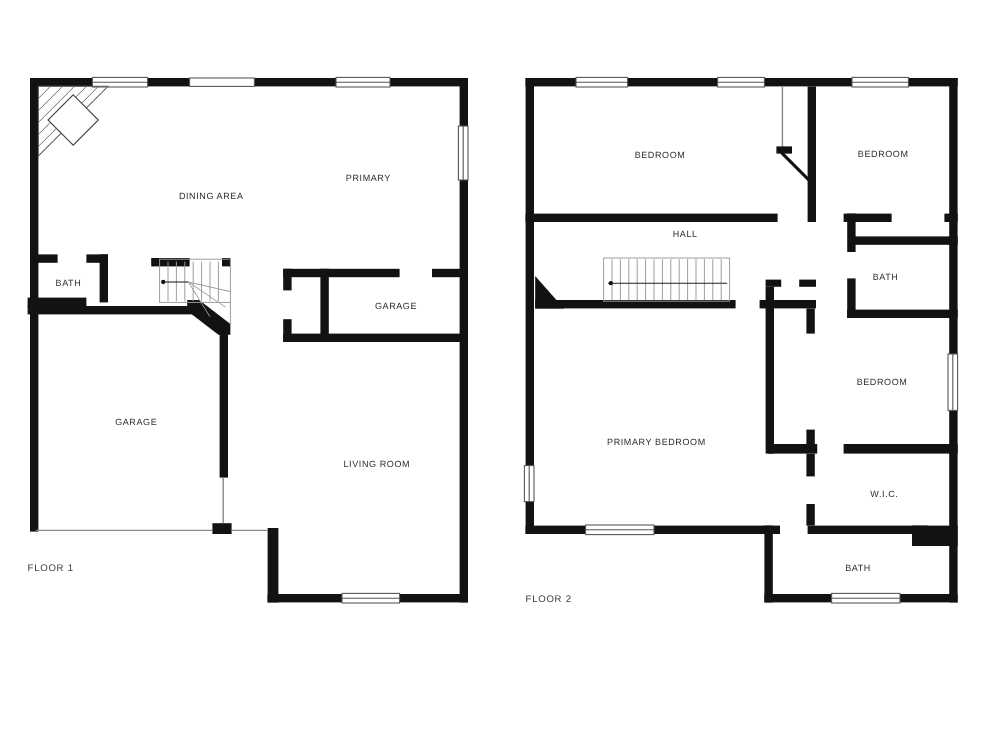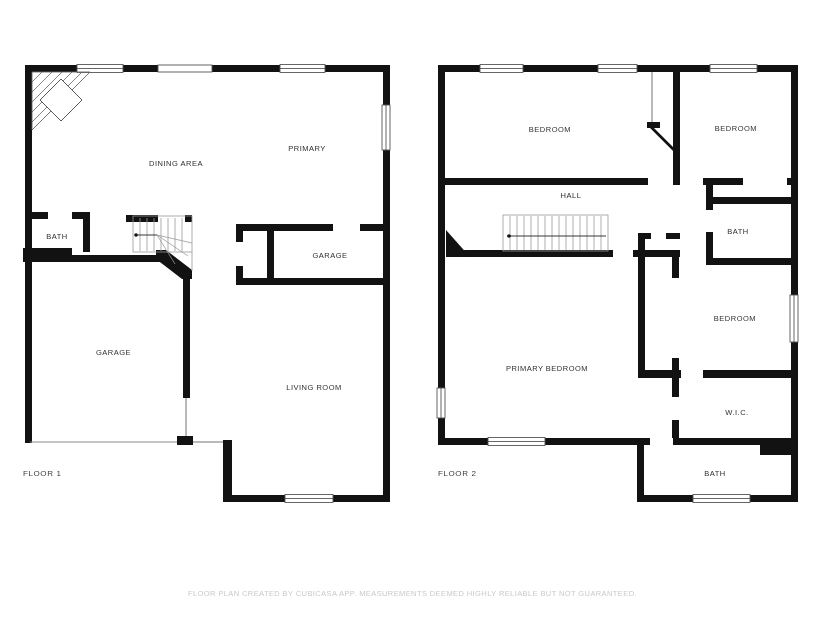--- a/index.html
+++ b/index.html
@@ -257,16 +257,15 @@
   <div class="floor-lbl" style="left:23px; top:473px;">FLOOR 1</div>
 
   <div class="lbl" style="left:550px; top:129px;">BEDROOM</div>
   <div class="lbl" style="left:736px; top:128px;">BEDROOM</div>
   <div class="lbl" style="left:571px; top:195px;">HALL</div>
   <div class="lbl" style="left:738px; top:231px;">BATH</div>
   <div class="lbl" style="left:735px; top:318px;">BEDROOM</div>
   <div class="lbl" style="left:547px; top:368px;">PRIMARY BEDROOM</div>
   <div class="lbl" style="left:737px; top:412px;">W.I.C.</div>
   <div class="lbl" style="left:715px; top:473px;">BATH</div>
-  <div class="floor-lbl" style="left:438px; top:473px;">FLOOR 2</div>
-
-  <div class="disclaimer">FLOOR PLAN CREATED BY CUBICASA APP. MEASUREMENTS DEEMED HIGHLY RELIABLE BUT NOT GUARANTEED.</div>
+  <div class="floor-lbl" style="left:438px; top:499px;">FLOOR 2</div>
+
 </div>
 
 </body></html>

